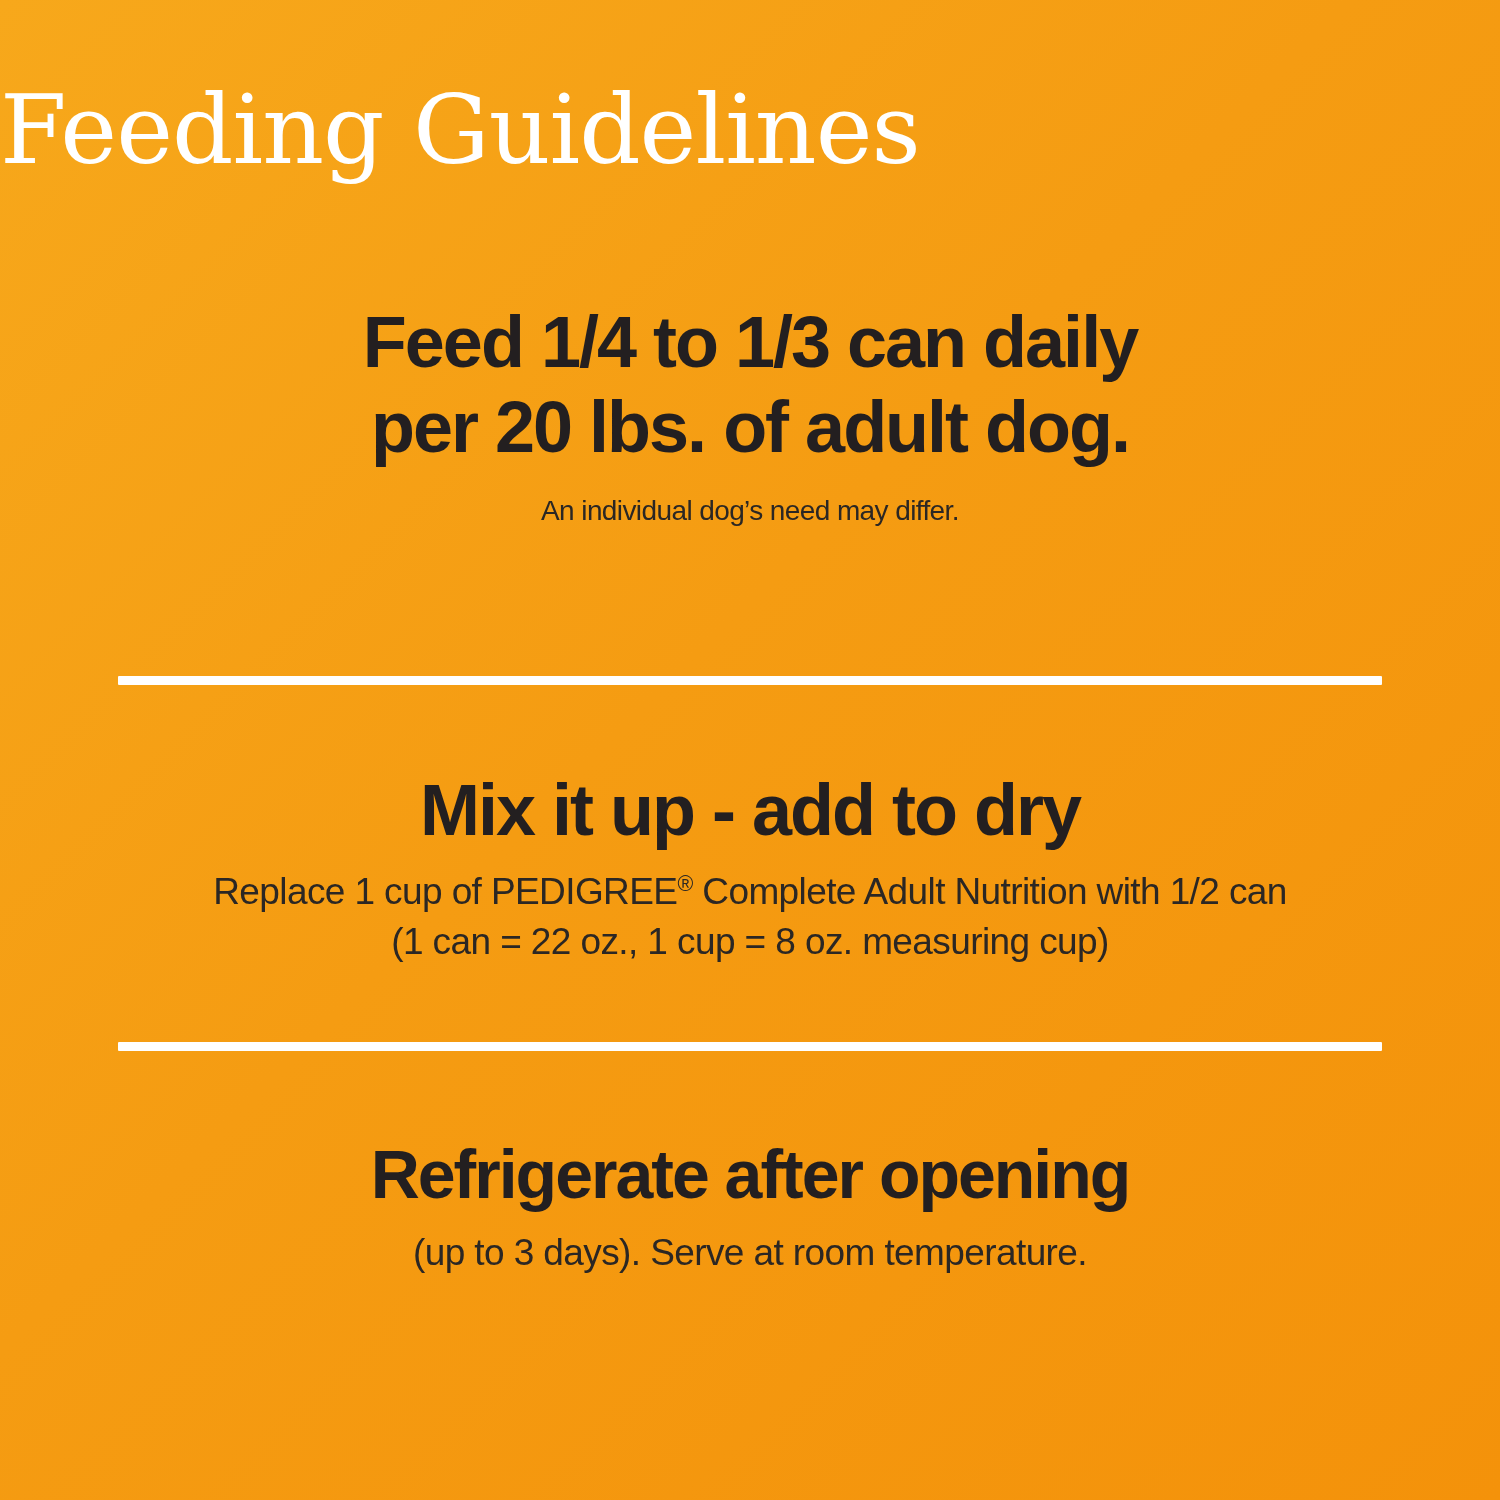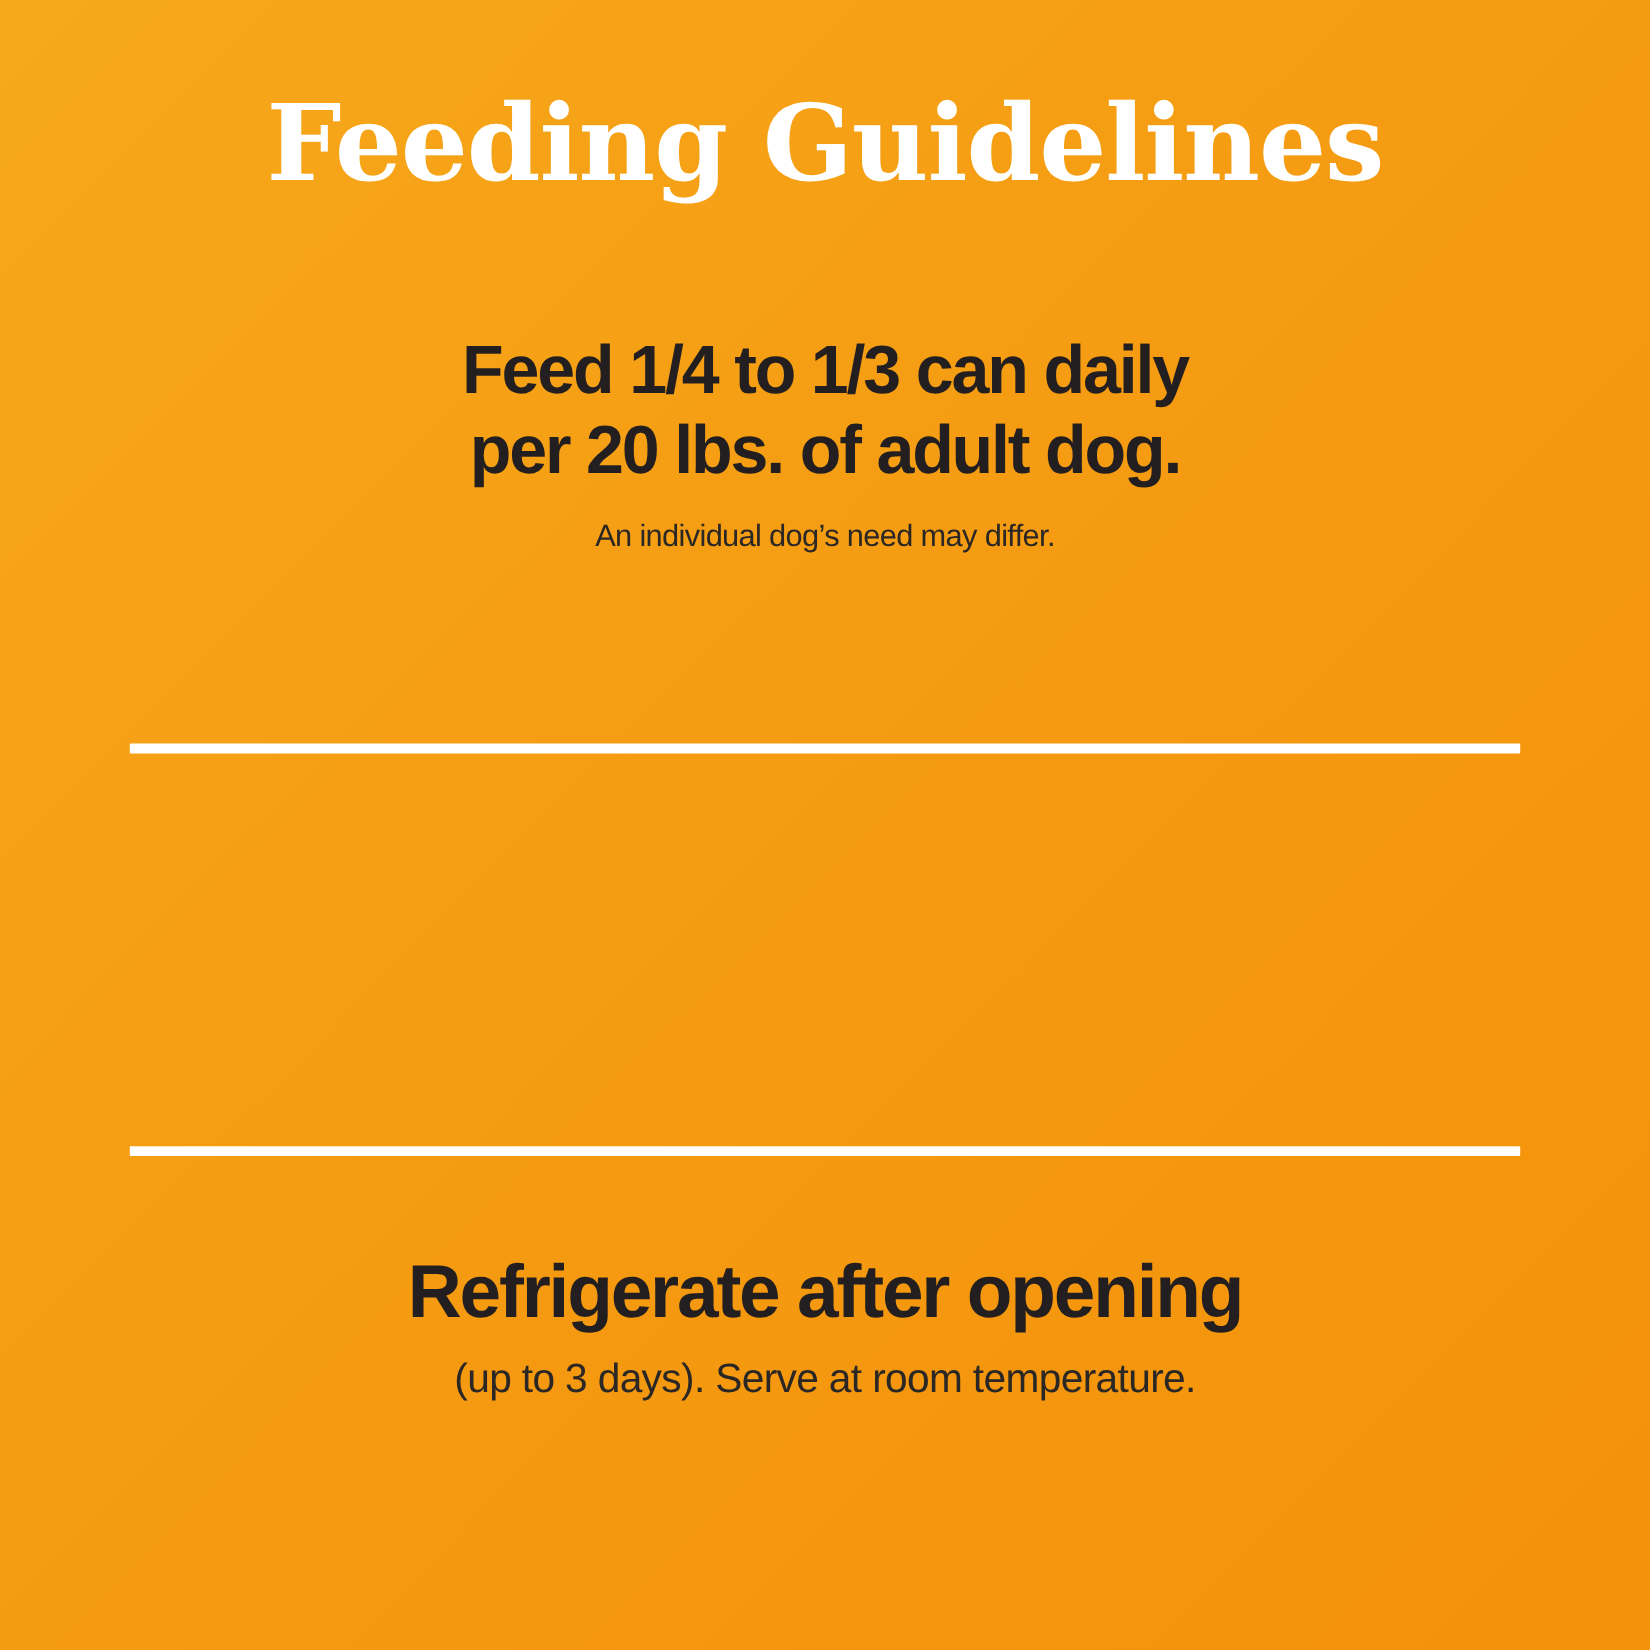--- a/index.html
+++ b/index.html
@@ -19,41 +19,41 @@
     height: 1500px;
     background: linear-gradient(135deg, #F7A81B 0%, #F59C12 45%, #F4920A 100%);
     box-sizing: border-box;
     padding: 0;
   }
   .title {
     position: absolute;
     top: 82px;
     left: 0;
     width: 1500px;
-    text-align: center;
+    text-align: left;
     color: #FFFFFF;
     font-family: "DejaVu Serif", serif;
-    font-weight: bold;
+    font-weight: normal;
     font-size: 96px;
     line-height: 1.02;
     letter-spacing: -1px;
   }
 
   .block {
     position: absolute;
     left: 0;
     width: 1500px;
     text-align: center;
   }
 
   .headline {
     color: #231F20;
     font-family: "Liberation Sans", sans-serif;
     font-weight: bold;
-    font-size: 62px;
+    font-size: 72px;
     line-height: 1.18;
     letter-spacing: -2px;
   }
   .headline.smaller {
     font-size: 68px;
     letter-spacing: -2px;
   }
   .sub {
     color: #2B2724;
     font-family: "Liberation Sans", sans-serif;
@@ -103,20 +103,28 @@
     <div class="headline">
       <span class="headline-line">Feed 1/4 to 1/3 can daily</span>
       <span class="headline-line">per 20 lbs. of adult dog.</span>
     </div>
     <div class="gap-sm"></div>
     <div class="sub">An individual dog’s need may differ.</div>
   </div>
 
   <div class="rule" id="rule-1"></div>
 
+  <div class="block" id="block-mix">
+    <div class="headline">Mix it up - add to dry</div>
+    <div class="gap-xs"></div>
+    <div class="sub small">
+      <span class="sub-line"><span>Replace 1 cup of PEDIGREE</span><span class="sup">®</span><span> Complete Adult Nutrition with 1/2 can</span></span>
+      <span class="sub-line">(1 can = 22 oz., 1 cup = 8 oz. measuring cup)</span>
+    </div>
+  </div>
 
   <div class="rule" id="rule-2"></div>
 
   <div class="block" id="block-fridge">
     <div class="headline smaller">Refrigerate after opening</div>
     <div class="gap-xs"></div>
     <div class="sub small">(up to 3 days). Serve at room temperature.</div>
   </div>
 
 </div>

